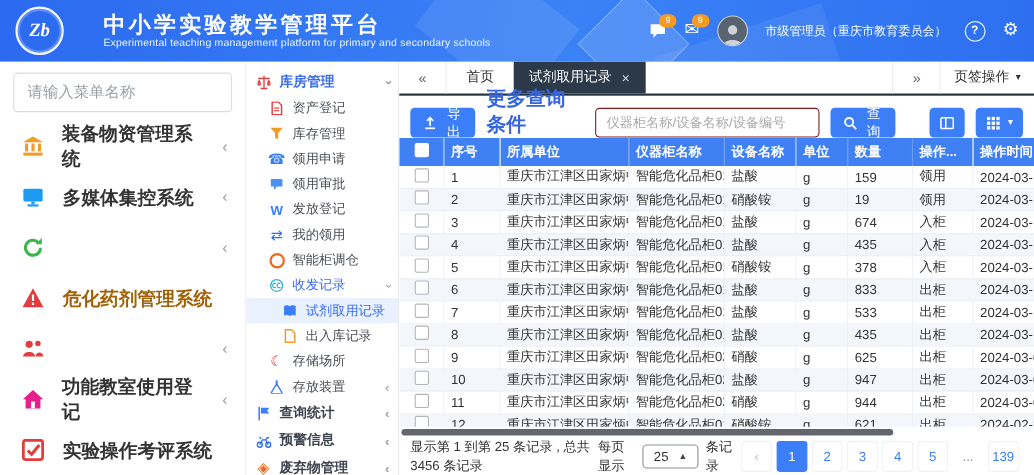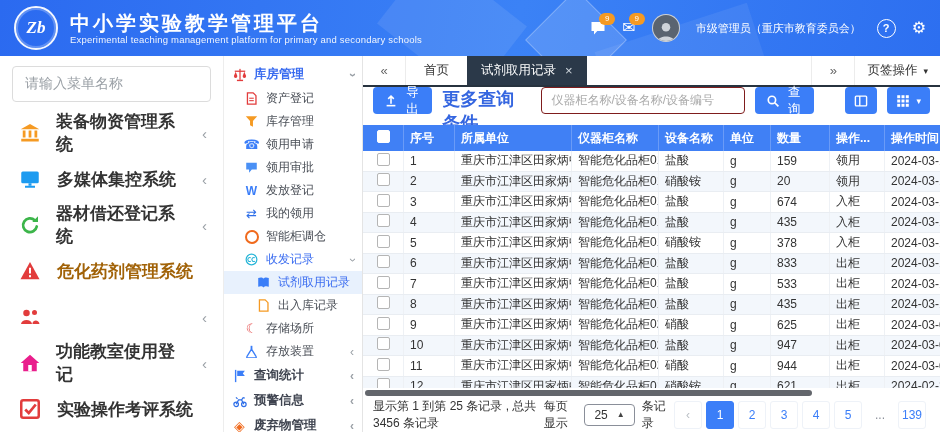--- a/index.html
+++ b/index.html
@@ -1,21 +1,21 @@
 <!DOCTYPE html>
 <html><head>
 <meta charset="utf-8">
 <style>
   html,body{margin:0;padding:0;background:#fff;}
   body{width:940px;height:432px;overflow:hidden;font-family:"Liberation Sans","DejaVu Sans",sans-serif;}
   .app{width:940px;height:432px;position:relative;background:#fff;overflow:hidden;}
 
   
   header{height:56px;background:linear-gradient(100deg,#2b6af0 0%,#3b82f6 55%,#2d6ff0 100%);
-    display:flex;align-items:center;padding:0 14px;position:relative;color:#fff;overflow:hidden;}
+    display:flex;align-items:center;padding:0 14px;position:relative;color:#fff;overflow:hidden;gap:24px;}
   .deco{position:absolute;background:rgba(255,255,255,.09);pointer-events:none;}
   .d1{width:120px;height:90px;left:392px;top:-20px;transform:rotate(38deg);}
   .d2{width:70px;height:70px;left:540px;top:4px;transform:rotate(45deg);background:rgba(255,255,255,.14);border:1px solid rgba(255,255,255,.25);}
   .d3{width:160px;height:60px;left:600px;top:26px;transform:rotate(-18deg);background:rgba(255,255,255,.07);}
   .logo{width:40px;height:40px;border:2px solid rgba(255,255,255,.95);border-radius:50%;flex:0 0 auto;
     display:flex;align-items:center;justify-content:center;margin-right:12px;box-shadow:inset 0 0 0 2px rgba(255,255,255,.25);}
   .logo span{font-style:italic;font-weight:bold;font-size:17px;font-family:"Liberation Serif","DejaVu Serif",serif;}
   .title{font-size:20px;font-weight:bold;letter-spacing:3px;line-height:22px;}
   .subtitle{font-size:9.5px;color:rgba(255,255,255,.92);letter-spacing:.2px;}
   .hright{margin-left:auto;display:flex;align-items:center;gap:16px;z-index:2;}
@@ -54,21 +54,21 @@
   .tabbar{height:30px;border-bottom:2px solid #27333f;display:flex;align-items:stretch;font-size:12.5px;background:#fff;}
   .tbtn{width:42px;display:flex;align-items:center;justify-content:center;color:#666;border-right:1px solid #ececec;cursor:pointer;font-size:13px;}
   .tbtn.rb{border-right:none;border-left:1px solid #ececec;}
   .tab{padding:0 18px;display:flex;align-items:center;color:#333;cursor:pointer;}
   .tab.active{background:#2b3949;color:#fff;gap:9px;padding:0 14px;}
   .tclose{color:#cfd6dd;font-size:13px;cursor:pointer;}
   .tspacer{flex:1;}
   .tops{display:flex;align-items:center;gap:6px;padding:0 12px;border-left:1px solid #ececec;color:#333;cursor:pointer;}
   .caret{font-size:9px;color:inherit;}
 
-  .toolbar{height:38px;display:flex;align-items:flex-start;padding:0 10px;gap:10px;}
+  .toolbar{height:38px;display:flex;align-items:flex-end;padding:0 10px;gap:10px;}
   .btn{background:#3b7ef8;border:none;color:#fff;height:27px;border-radius:4px;display:flex;align-items:center;gap:6px;
     padding:0 11px;font-size:12.5px;cursor:pointer;font-family:inherit;}
   .btn .icon{display:flex;font-size:14px;}
   .morelink{color:#3566e0;font-weight:bold;font-size:18px;cursor:pointer;}
   .sinput{width:222px;height:25px;border:1px solid #7f1d1d;border-radius:4px;display:flex;align-items:center;padding:0 9px;cursor:text;background:#fff;}
   .sinput .ph{color:#a9a9a9;font-size:12px;}
   .btngap{width:14px;}
   .ibtn{padding:0 9px;}
 
   .tablewrap{overflow:hidden;width:100%;}
@@ -161,21 +161,20 @@
             <span class="slabel">多媒体集控系统</span>
             <span class="chev">‹</span>
           </div>
           <div class="sitem">
             <span class="icon" style="color:#3cb54a;font-size:20px">
               <svg viewBox="0 0 16 16" width="1em" height="1em" fill="currentColor" aria-hidden="true">
                 <path d="M13.4 9.2a5.5 5.5 0 1 1-1.6-5" fill="none" stroke="currentColor" stroke-width="2.2" stroke-linecap="round"></path>
                 <path d="M14.4 1v4.6H9.8z"></path>
               </svg>
             </span>
-            <span class="slabel">器材借还登记系统</span>
             <span class="chev">‹</span>
           </div>
           <div class="sitem active">
             <span class="icon" style="color:#e23c3c;font-size:20px">
               <svg viewBox="0 0 16 16" width="1em" height="1em" fill="currentColor" aria-hidden="true">
                 <path d="M8 .8L15.6 14.6H.4z"></path>
                 <rect x="7.2" y="5.4" width="1.6" height="4.6" fill="#fff"></rect>
                 <rect x="7.2" y="11.3" width="1.6" height="1.7" fill="#fff"></rect>
               </svg>
             </span>
@@ -437,21 +436,21 @@
                 <td>领用</td>
                 <td>2024-03-18 09:57</td>
               </tr>
               <tr>
                 <td class="cellc"><span class="cb"></span></td>
                 <td>2</td>
                 <td>重庆市江津区田家炳中...</td>
                 <td>智能危化品柜01</td>
                 <td>硝酸铵</td>
                 <td>g</td>
-                <td>20</td>
+                <td>19</td>
                 <td>领用</td>
                 <td>2024-03-18 09:57</td>
               </tr>
               <tr>
                 <td class="cellc"><span class="cb"></span></td>
                 <td>3</td>
                 <td>重庆市江津区田家炳中...</td>
                 <td>智能危化品柜01</td>
                 <td>盐酸</td>
                 <td>g</td>

